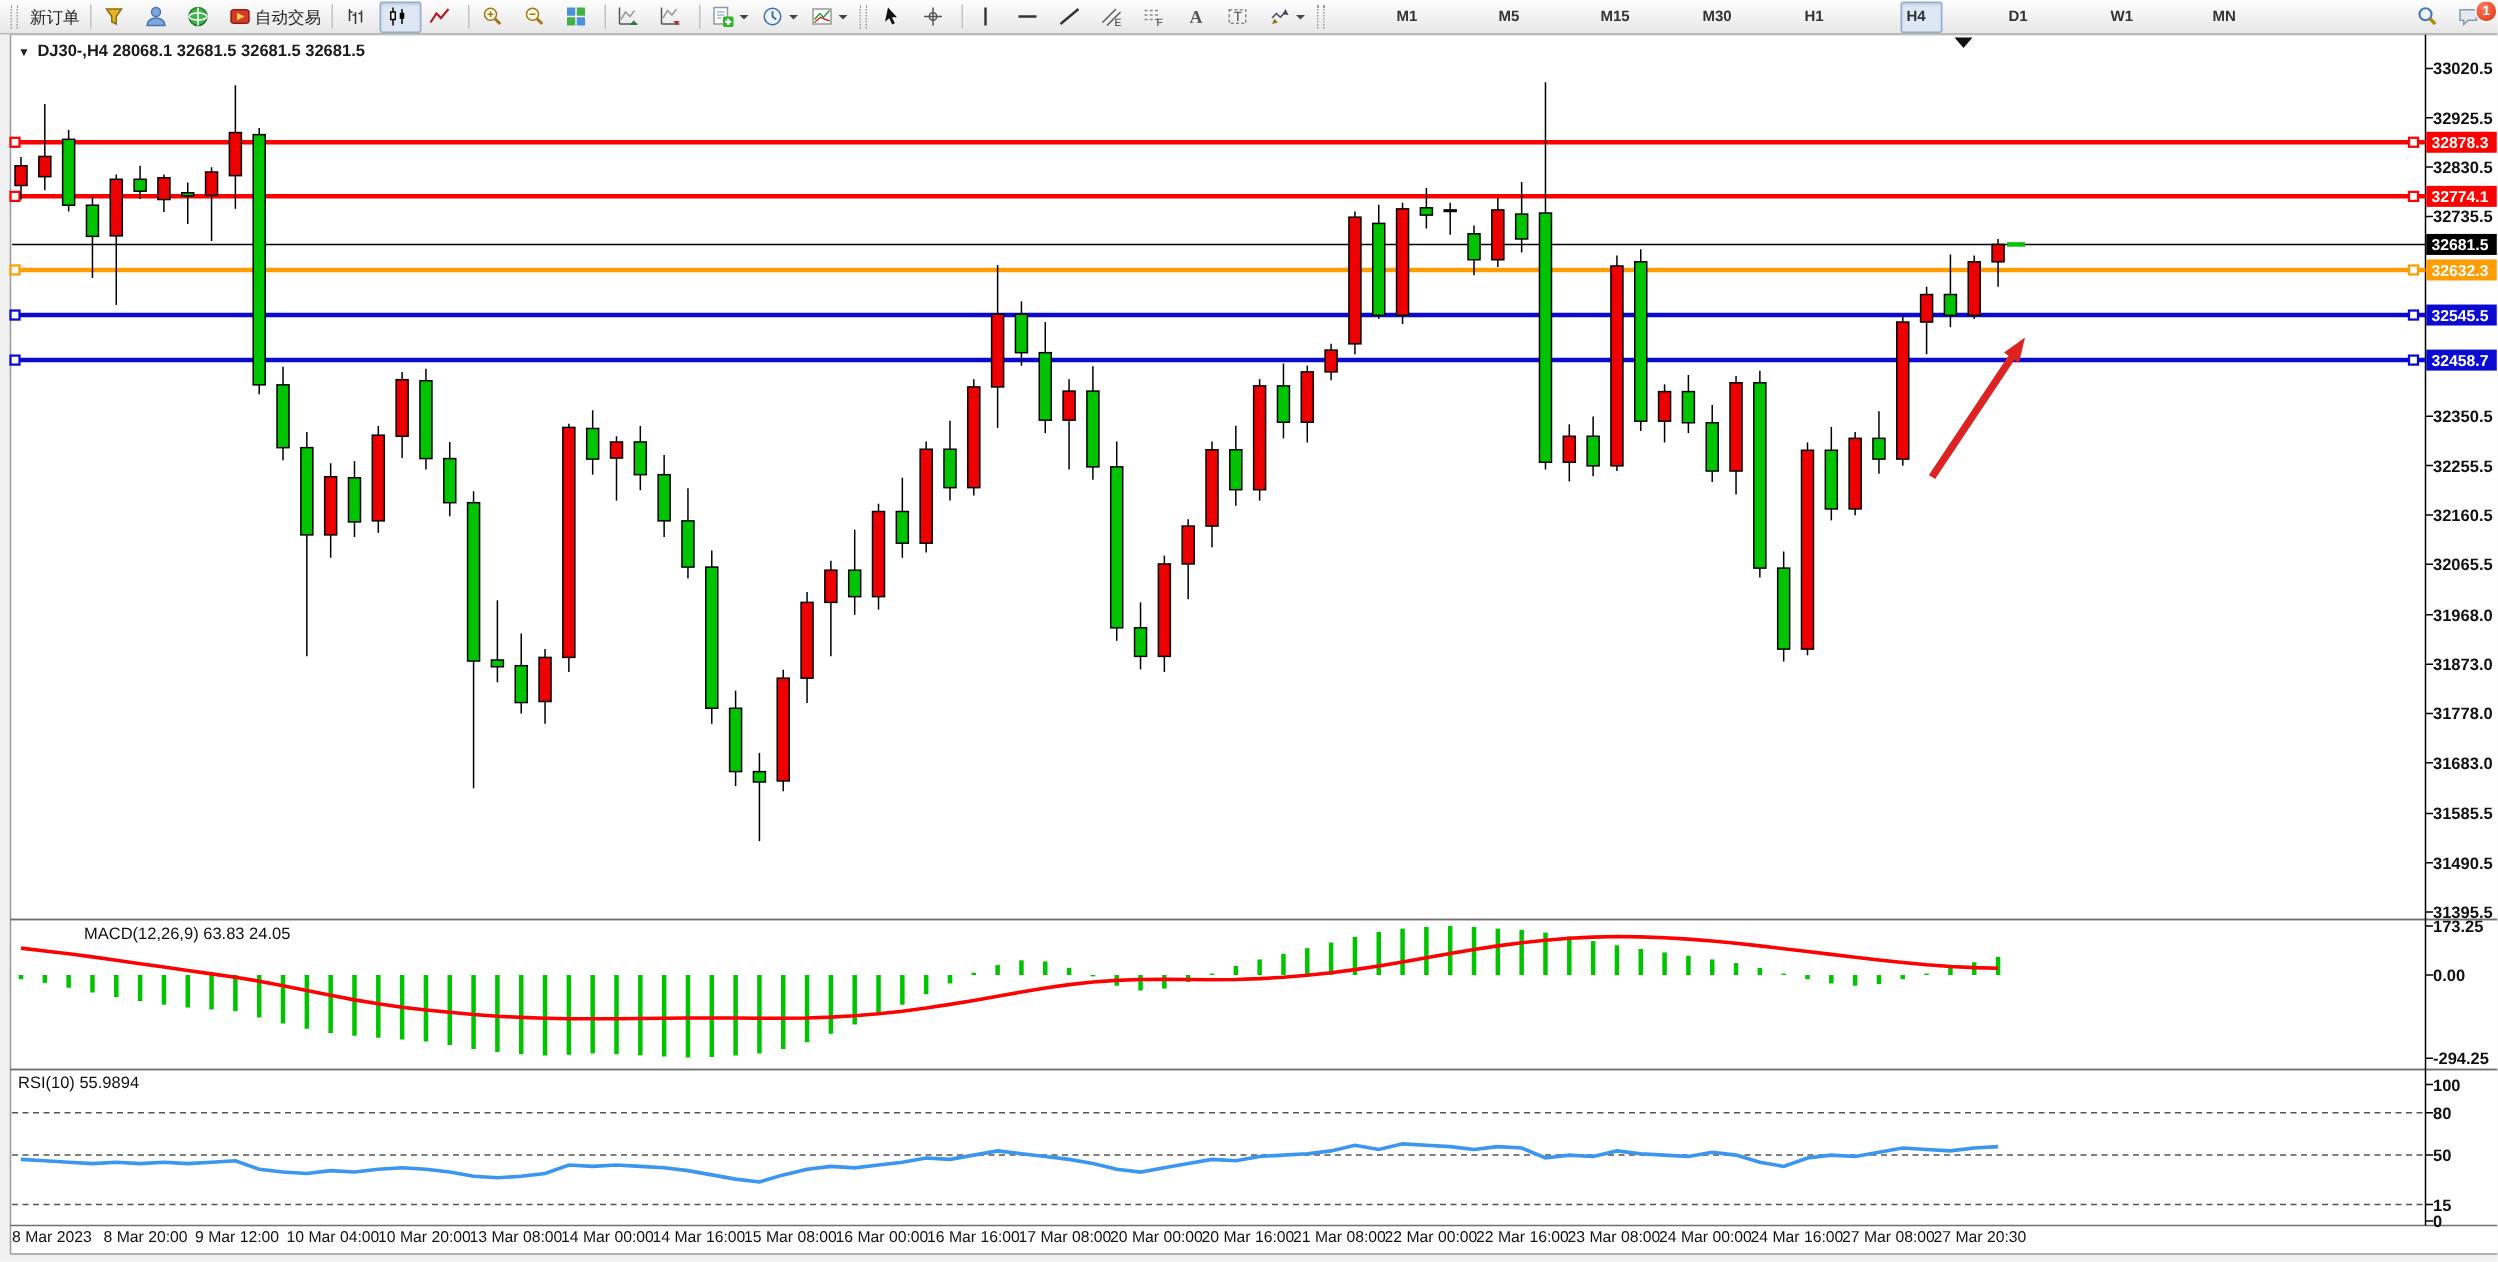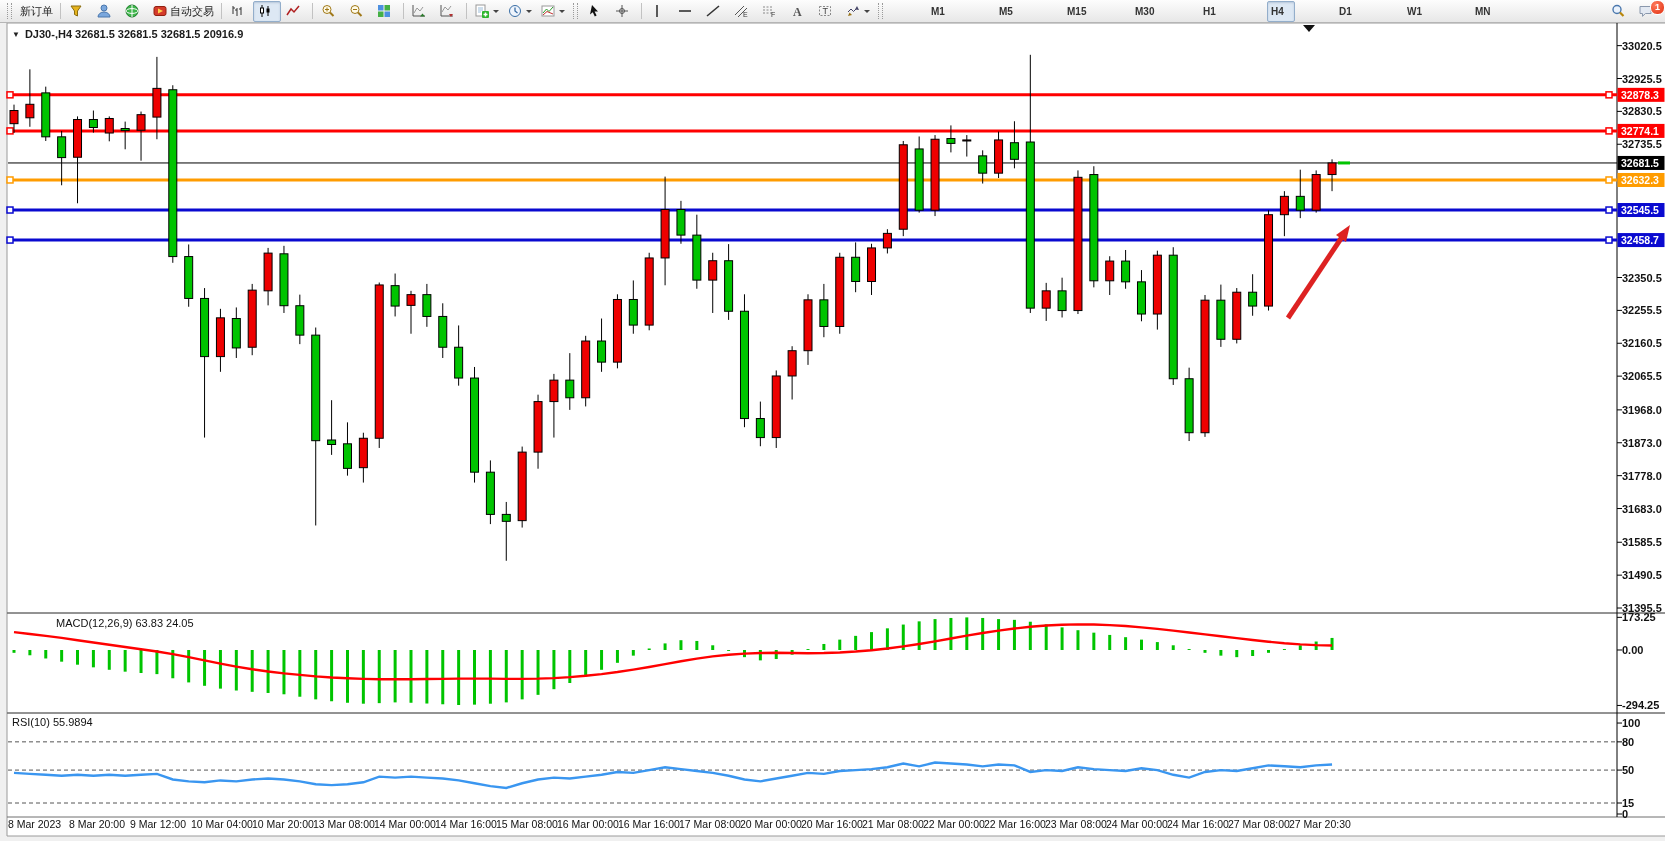--- a/index.html
+++ b/index.html
@@ -798,17 +798,17 @@
         <text x="923" y="805" font-size="10.5" fill="#111">22 Mar 00:00</text>
         <text x="984" y="805" font-size="10.5" fill="#111">22 Mar 16:00</text>
         <text x="1045" y="805" font-size="10.5" fill="#111">23 Mar 08:00</text>
         <text x="1106" y="805" font-size="10.5" fill="#111">24 Mar 00:00</text>
         <text x="1167" y="805" font-size="10.5" fill="#111">24 Mar 16:00</text>
         <text x="1228" y="805" font-size="10.5" fill="#111">27 Mar 08:00</text>
         <text x="1289" y="805" font-size="10.5" fill="#111">27 Mar 20:30</text>
       </svg></div>
   <div class="chart-title">
     <span class="dd">▼</span>
-    <span>DJ30-,H4  32681.5 32681.5 32681.5 20916.9</span>
+    <span>DJ30-,H4  28068.1 32681.5 32681.5 32681.5</span>
   </div>
   <div class="panel-label" style="left:28px;top:594px;margin-left:28px;">MACD(12,26,9) 63.83 24.05</div>
   <div class="panel-label" style="left:12px;top:693px;">RSI(10) 55.9894</div>
 </div>
 
 </body></html>

